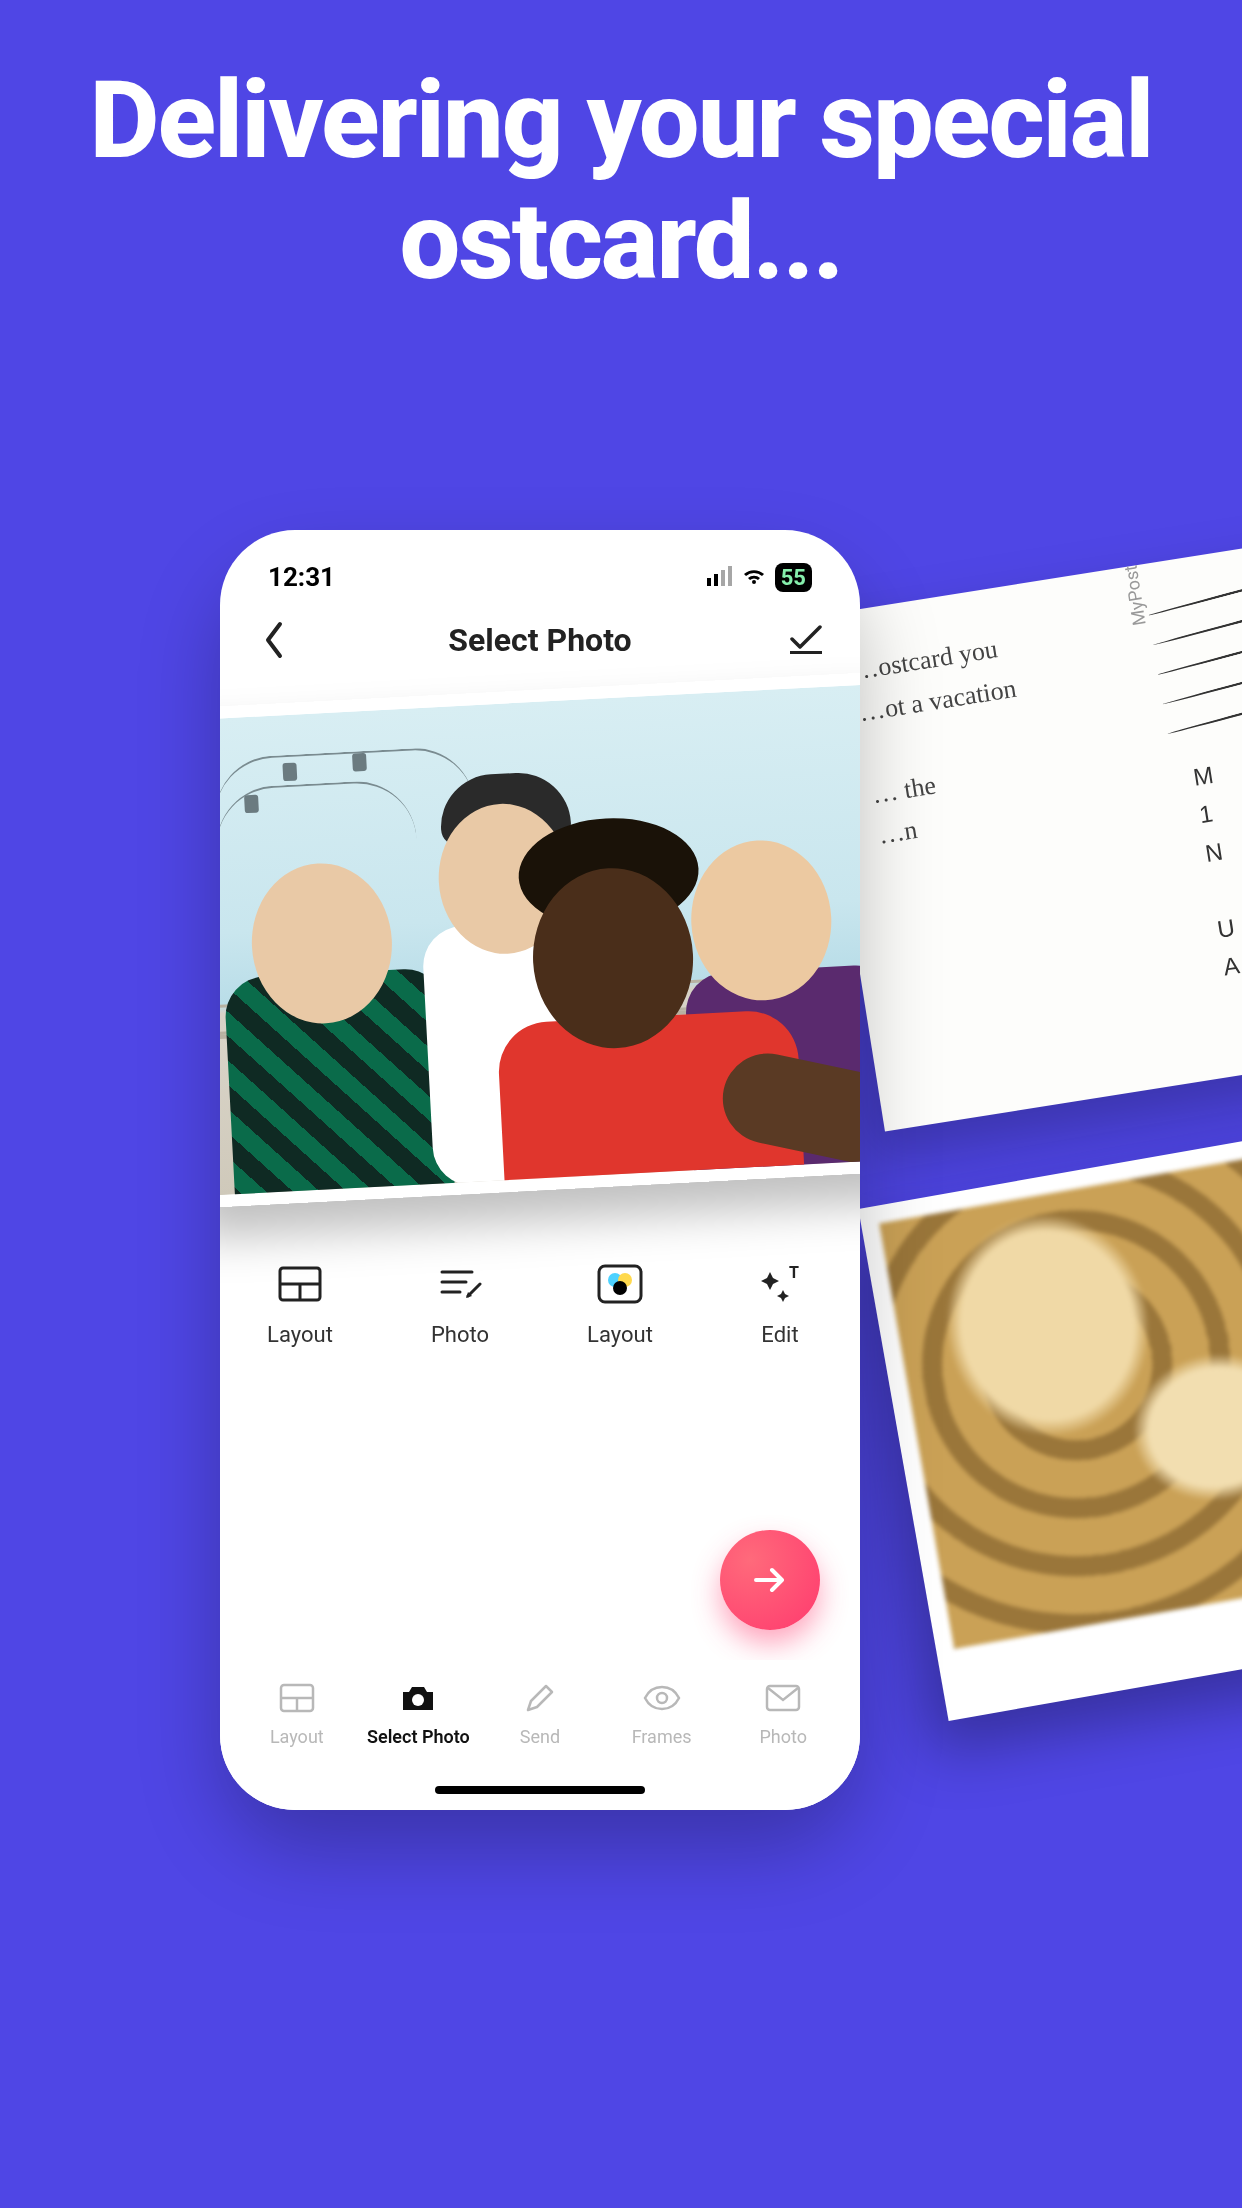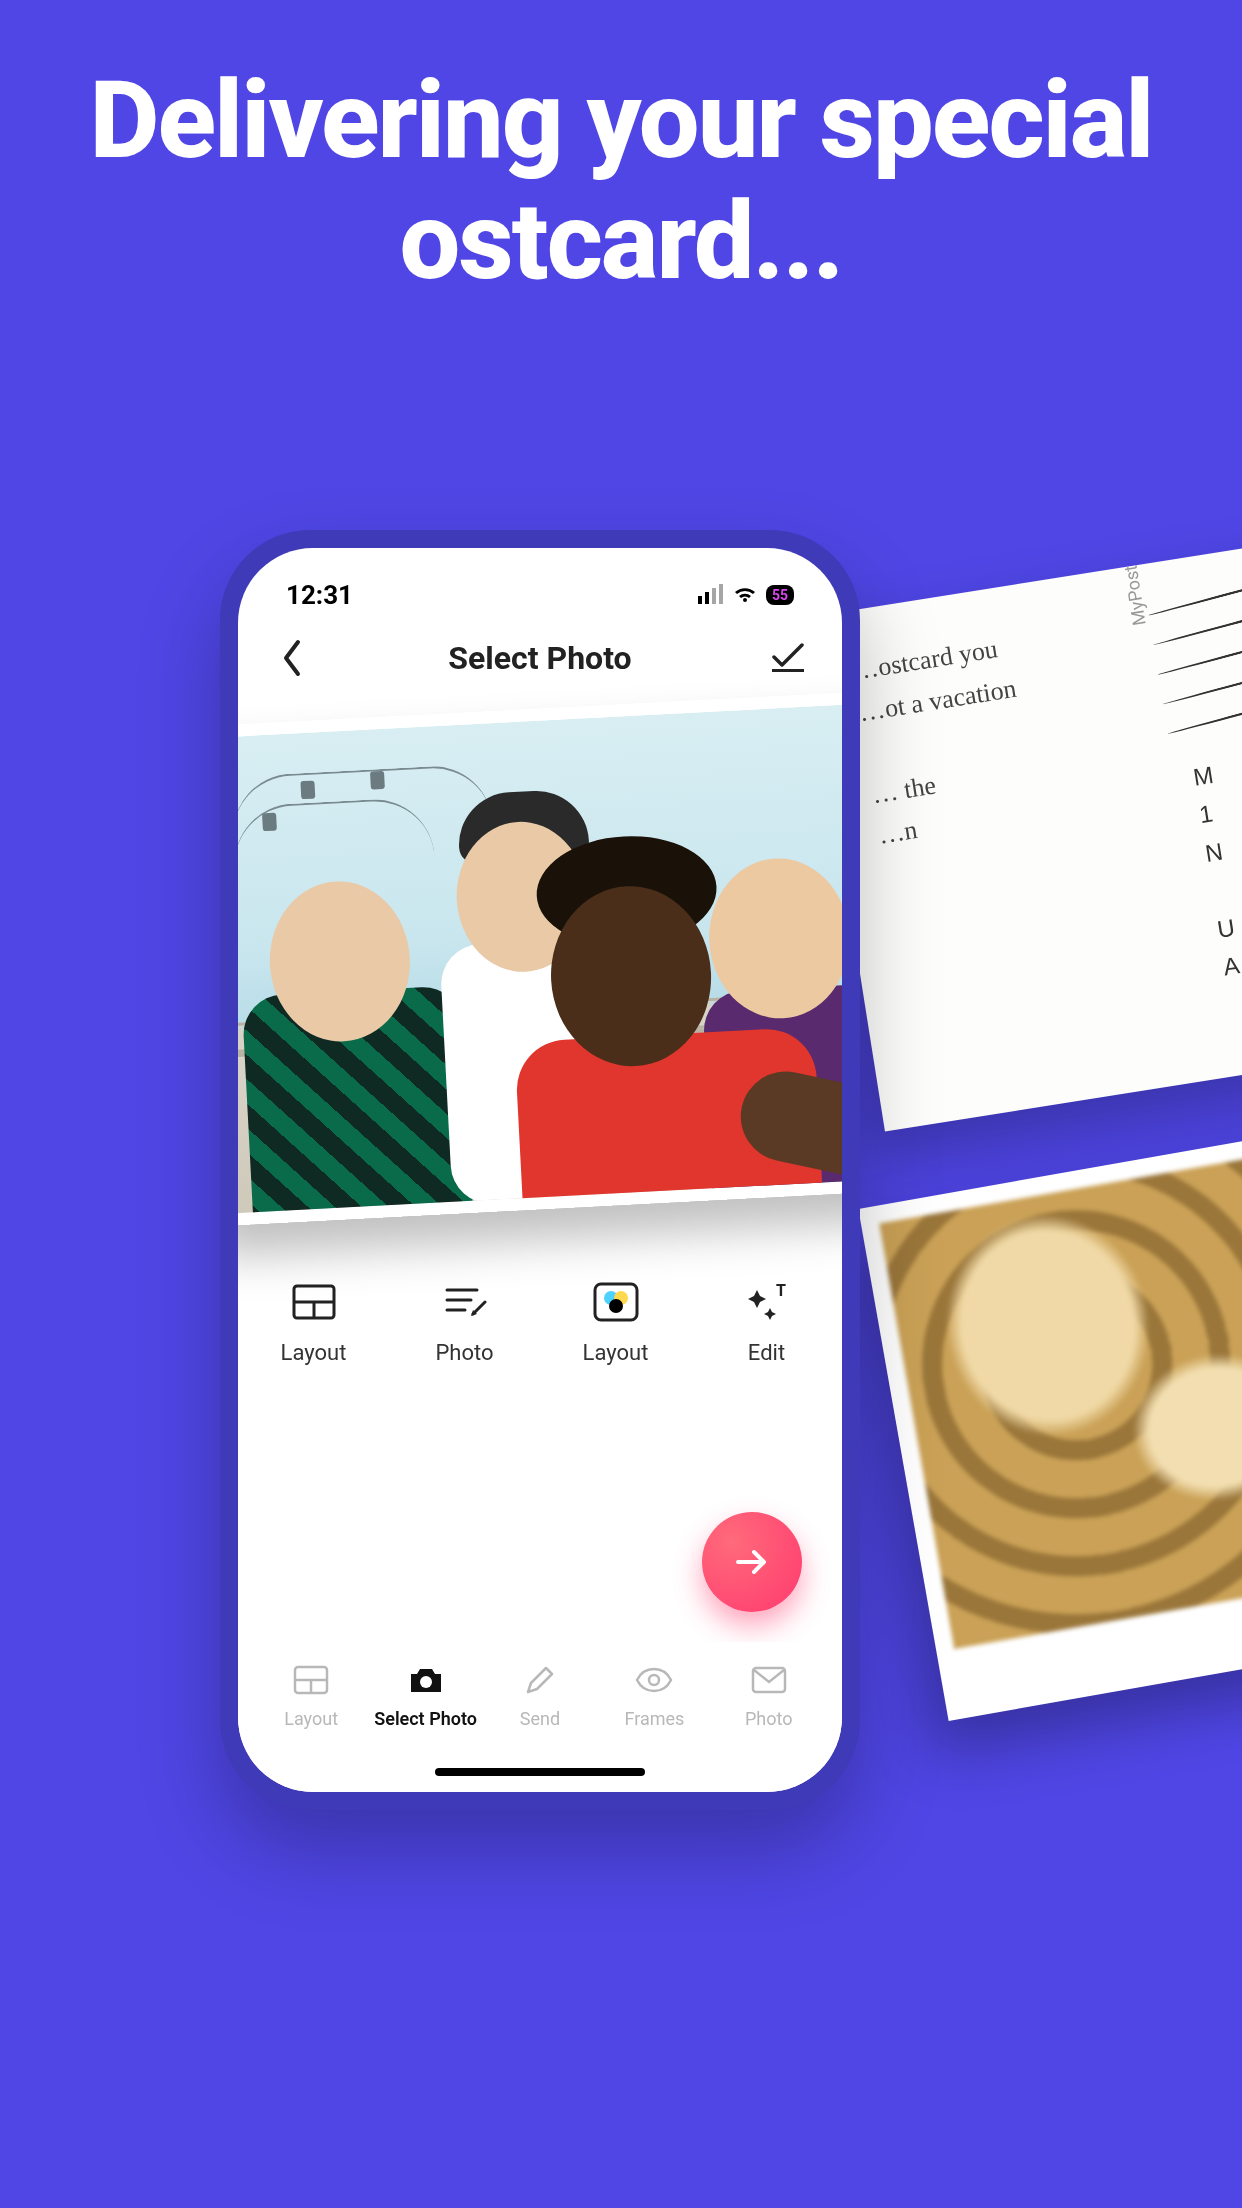--- a/index.html
+++ b/index.html
@@ -25,21 +25,20 @@
 
   
   .phone {
     position: absolute;
     top: 530px;
     left: 220px;
     width: 640px;
     height: 1280px;
     border-radius: 90px;
     background: #3f3ab8;
-    padding: 18px;
     box-shadow: 0 40px 80px rgba(0,0,0,.25);
     z-index: 10;
   }
   .screen {
     width: 100%; height: 100%;
     background: #fff;
     border-radius: 75px;
     overflow: hidden;
     position: relative;
     display: flex;
@@ -52,23 +51,23 @@
     display: flex;
     align-items: center;
     justify-content: space-between;
     padding: 24px 48px 0 48px;
     font-size: 26px;
     font-weight: 700;
     color: #000;
   }
   .status-right { display:flex; align-items:center; gap:8px; }
   .battery-pill {
-    background:#000; color:#d946ef;
+    background:#000; color:#86efac;
     border-radius: 8px;
-    font-size: 14px;
+    font-size: 22px;
     padding: 2px 6px;
     font-weight: 700;
   }
 
   
   .topnav {
     height: 80px;
     display:flex; align-items:center; justify-content:space-between;
     padding: 0 32px;
   }

